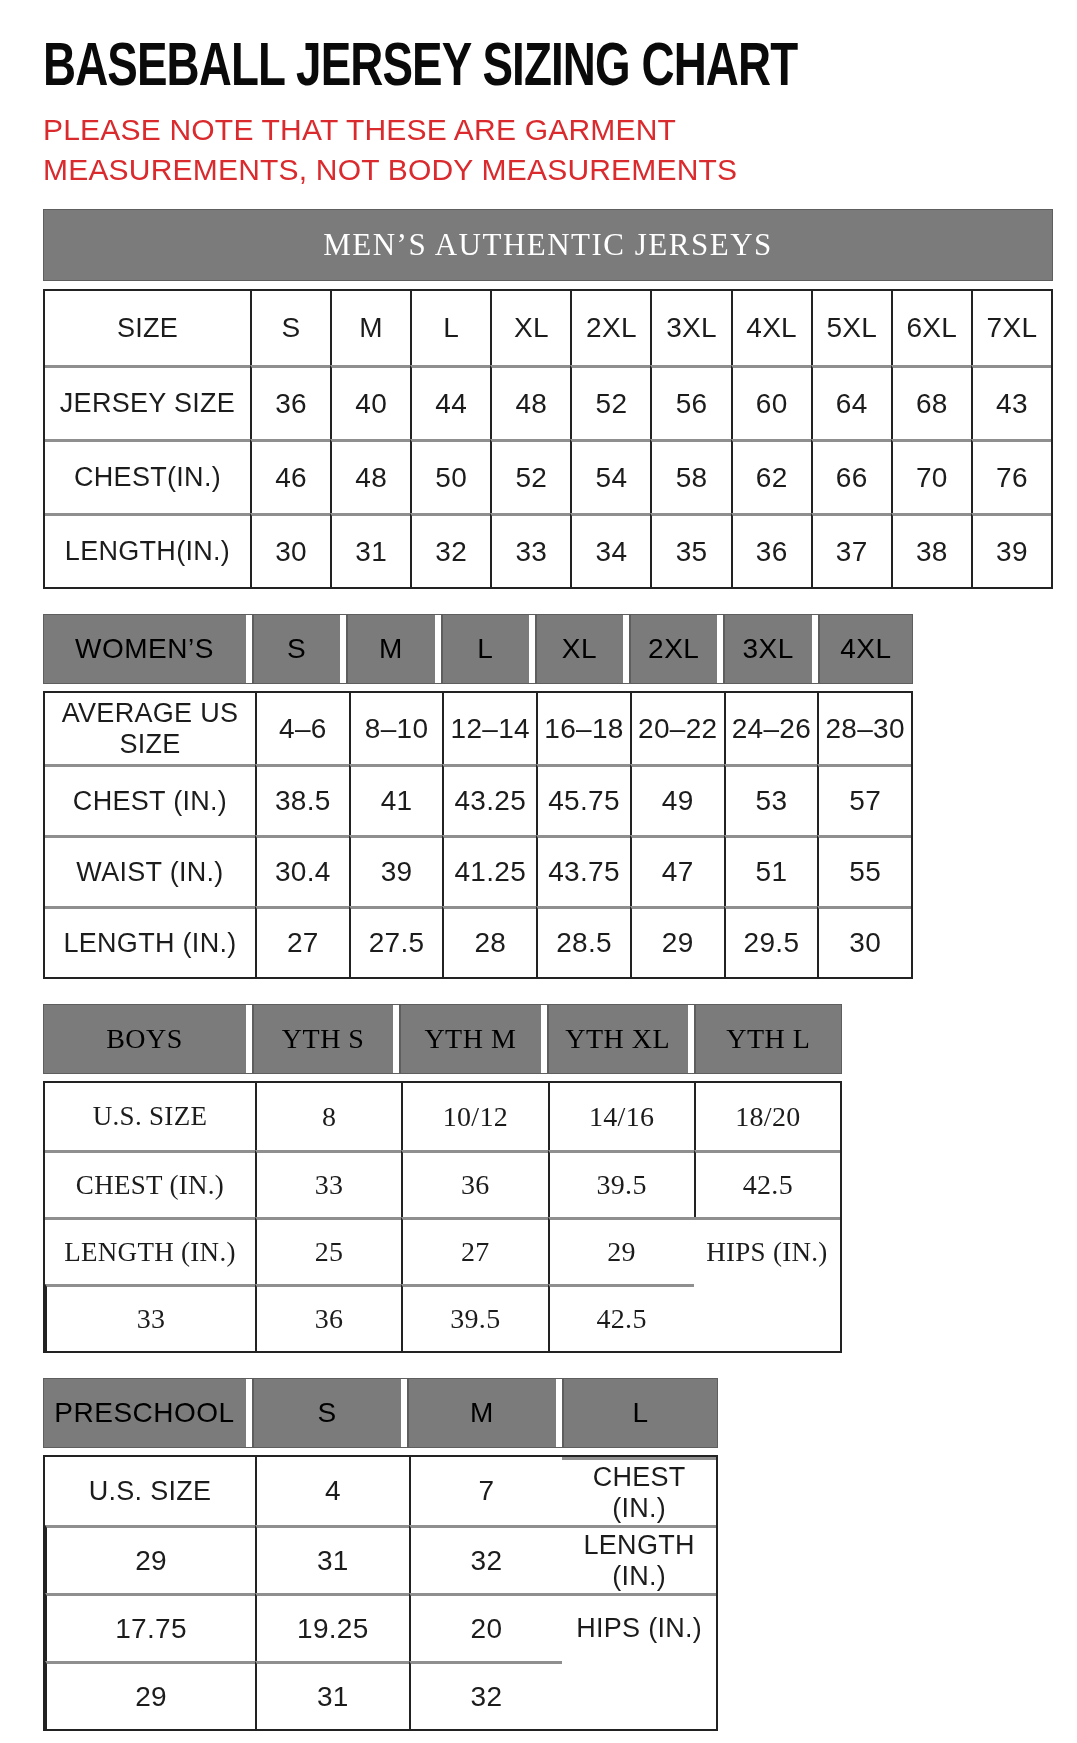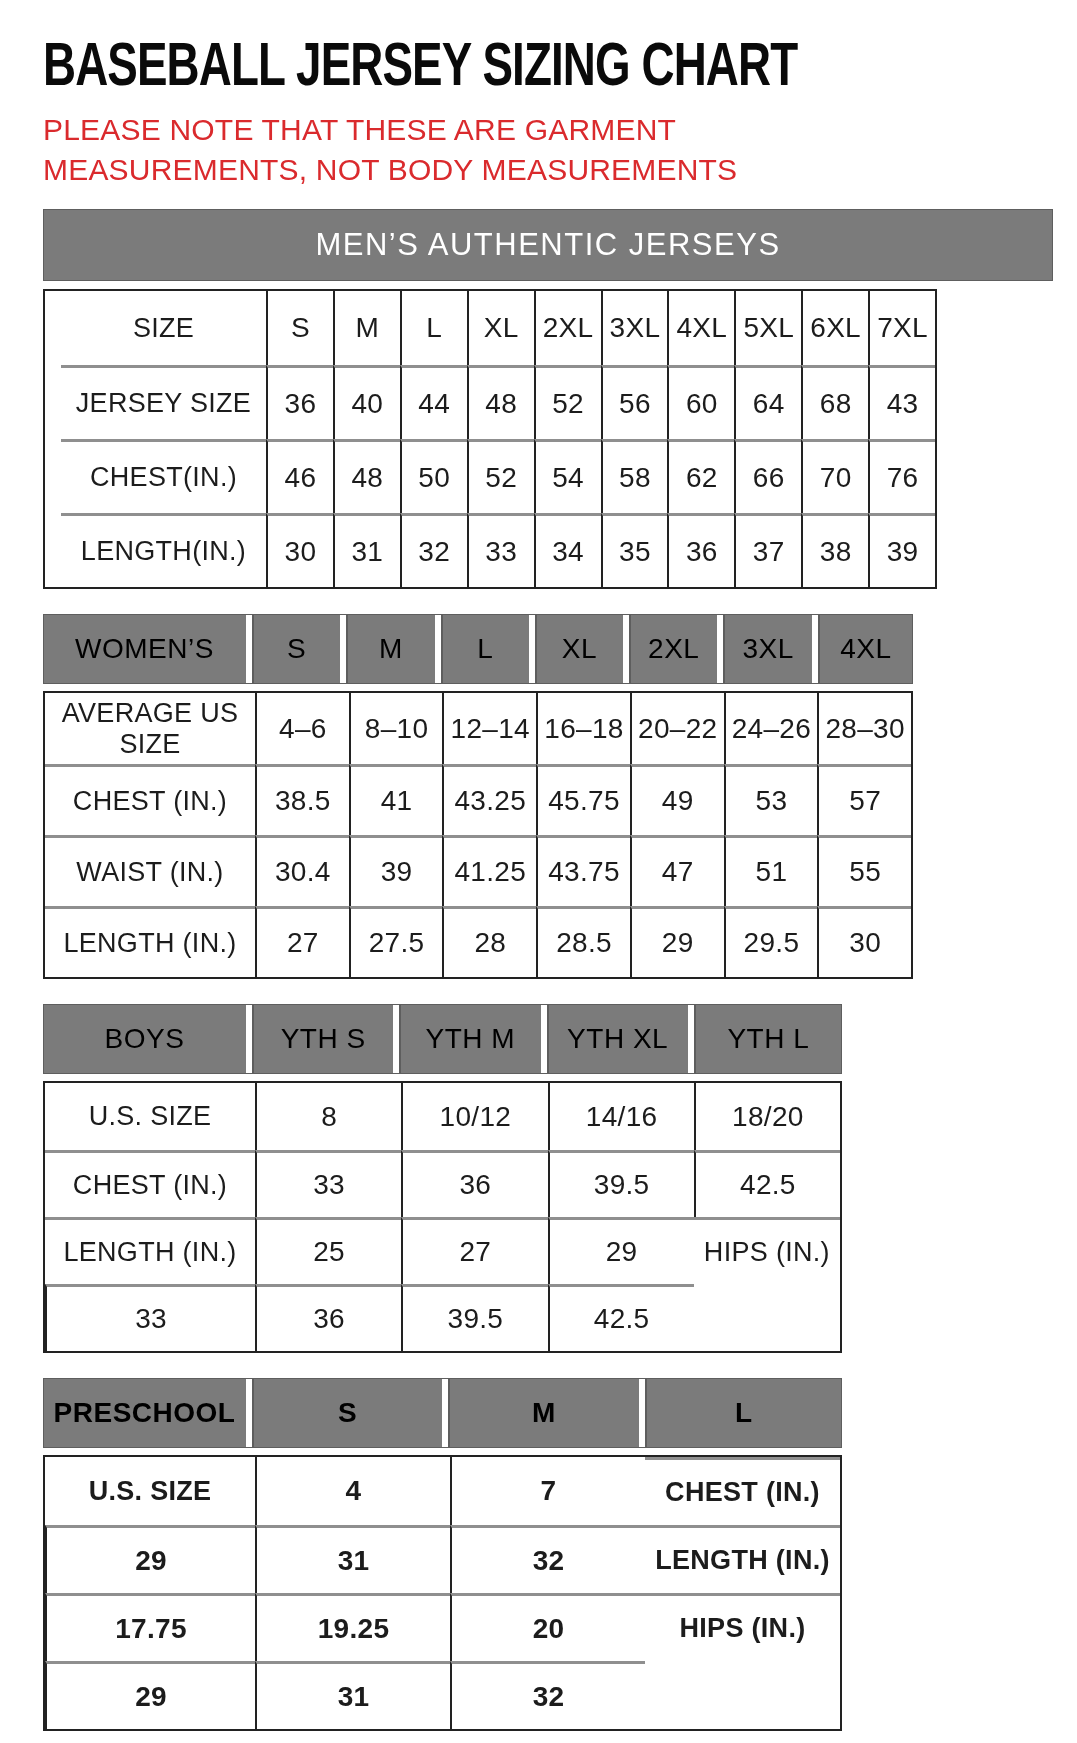--- a/index.html
+++ b/index.html
@@ -49,20 +49,21 @@
     background:var(--gray);
     outline:1px solid #5e5e5e;
     outline-offset:-1px;
     color:#ffffff;
     display:flex;
     align-items:center;
     justify-content:center;
     font-size:31px;
     letter-spacing:1.5px;
     margin-bottom:8px;
+    font-family:Liberation Serif, serif;
   }
   .hdr-row{
     display:grid;
     margin-bottom:7px;
   }
   .hdr-cell{
     background:var(--gray);
     outline:1px solid #5e5e5e;
     outline-offset:-1px;
     color:#000000;
@@ -86,26 +87,26 @@
     text-align:center;
     font-size:28px;
     letter-spacing:0.3px;
     padding:2px 6px;
     line-height:1.15;
   }
   .cell.lab{font-size:27px;padding:2px 10px;}
   .cell:not(.lab){border-left:2px solid var(--line-dark);}
   .cell.rsep{border-top:3px solid var(--line-gray);}
   
-  .mens .tbody{width:894px;grid-template-columns:205px repeat(10,1fr);grid-auto-rows:74px;padding-left:16px;}
+  .mens .tbody{width:1010px;grid-template-columns:205px repeat(10,1fr);grid-auto-rows:74px;}
   .womens .hdr-row,.womens .tbody{width:870px;grid-template-columns:210px repeat(7,1fr);}
   .womens .tbody{grid-auto-rows:71px;}
-  .boys .hdr-row,.boys .tbody{width:799px;grid-template-columns:210px repeat(4,1fr);}
+  .boys .hdr-row,.boys .tbody{width:799px;grid-template-columns:210px repeat(4,1fr);font-family:Liberation Serif, serif;}
   .boys .tbody{grid-auto-rows:67px;}
-  .preschool .hdr-row,.preschool .tbody{width:799px;grid-template-columns:210px repeat(3,1fr);font-weight:bold;}
+  .preschool .hdr-row,.preschool .tbody{width:675px;grid-template-columns:210px repeat(3,1fr);}
   .preschool .tbody{grid-auto-rows:68px;}
 </style>
 </head>
 <body>
 
 <div class="page">
 
   <div class="title">BASEBALL JERSEY SIZING CHART</div>
 
   <div class="note top">PLEASE NOTE THAT THESE ARE GARMENT MEASUREMENTS, NOT BODY MEASUREMENTS</div>

